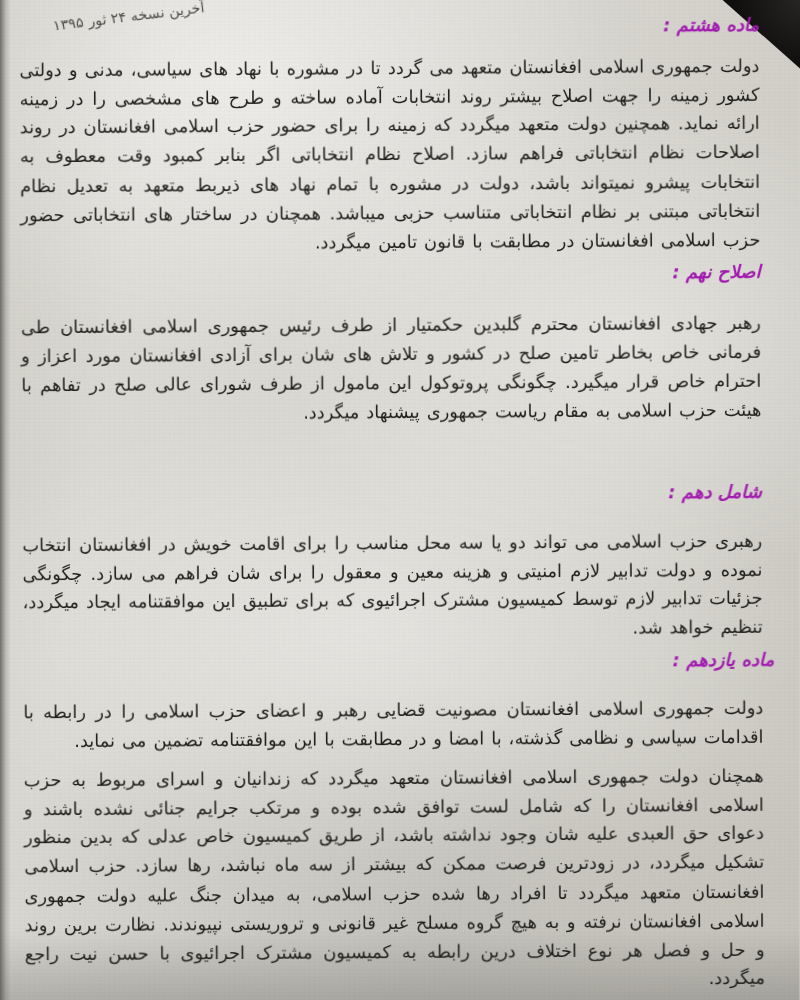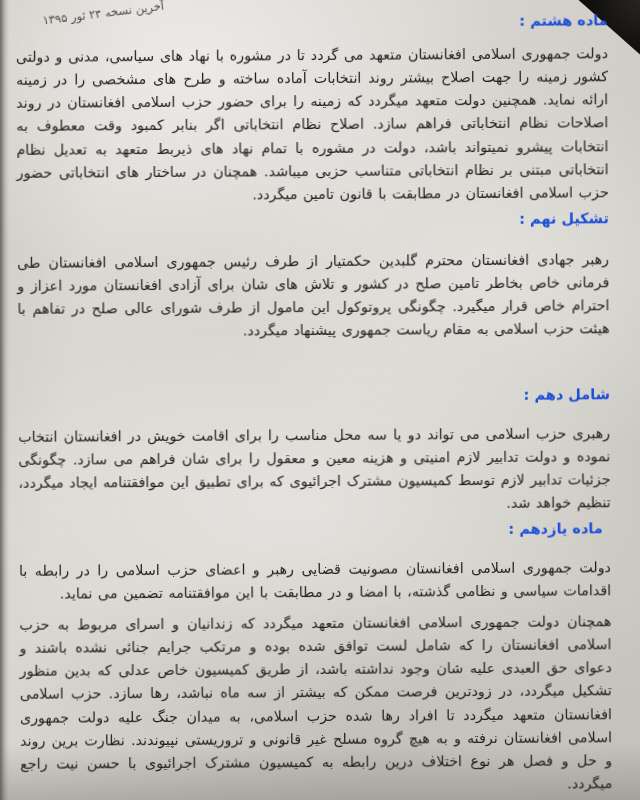--- a/index.html
+++ b/index.html
@@ -95,45 +95,46 @@
     inset: 0;
     padding: 6px 30px 10px 22px;
     box-sizing: border-box;
     color: #1d1b19;
   }
 
   .article-heading {
     font-size: 14.5px;
     font-weight: bold;
     text-align: right;
-    color: #1d4ed8;
+    color: #a21caf;
     letter-spacing: 0;
     margin: 0;
     filter: blur(.18px);
+    font-style: italic;
   }
   .article-body {
     font-size: 14.3px;
     line-height: 1.62;
     text-align: justify;
     text-align-last: right;
     color: #201e1b;
     margin: 0;
     filter: blur(.2px);
     word-spacing: 1px;
   }
 
   
   .blk { position: absolute; }
   #heading-8   { top: 14px;  right: 30px; }
   #body-8      { top: 44px;  right: 30px; left: 18px; }
   #heading-9   { top: 212px; right: 30px; }
   #body-9      { top: 250px; right: 30px; left: 18px; }
   #heading-10  { top: 388px; right: 30px; }
   #body-10     { top: 424px; right: 30px; left: 18px; }
-  #heading-11  { top: 522px; right: 38px; }
+  #heading-11  { top: 522px; right: 21px; }
   #body-11     { top: 558px; right: 30px; left: 18px; }
   #body-11b    { top: 612px; right: 30px; left: 18px; }
 
   
   #content-skew {
     position: absolute;
     inset: 0;
     transform: rotate(-0.35deg);
     transform-origin: 50% 50%;
   }
@@ -150,21 +151,21 @@
   <div id="corner-void"></div>
 
   <div id="handwritten-note">آخرین نسخه ۲۴ ثور ۱۳۹۵</div>
 
   <div id="content-skew">
     <div id="content">
 
       <h2 class="article-heading blk" id="heading-8">ماده هشتم :</h2>
       <p class="article-body blk" id="body-8">دولت  جمهوری اسلامی افغانستان متعهد می گردد تا در مشوره با نهاد های سیاسی، مدنی و دولتی کشور زمینه را جهت اصلاح بیشتر روند انتخابات آماده ساخته و طرح های مشخصی را در زمینه ارائه نماید. همچنین دولت متعهد میگردد که زمینه را برای حضور حزب اسلامی افغانستان در روند اصلاحات نظام انتخاباتی فراهم سازد. اصلاح نظام انتخاباتی اگر بنابر کمبود وقت معطوف به انتخابات پیشرو نمیتواند باشد، دولت در مشوره با تمام نهاد های ذیربط متعهد به تعدیل نظام انتخاباتی مبتنی بر نظام انتخاباتی متناسب حزبی میباشد.  همچنان در ساختار های انتخاباتی حضور حزب اسلامی افغانستان در مطابقت با قانون تامین میگردد.</p>
 
-      <h2 class="article-heading blk" id="heading-9">تشکیل نهم :</h2>
+      <h2 class="article-heading blk" id="heading-9">اصلاح نهم :</h2>
       <p class="article-body blk" id="body-9">رهبر جهادی افغانستان محترم گلبدین حکمتیار از طرف رئیس جمهوری اسلامی افغانستان طی فرمانی خاص بخاطر تامین صلح در کشور و تلاش های شان برای آزادی افغانستان مورد اعزاز و احترام خاص قرار میگیرد. چگونگی پروتوکول این مامول از طرف شورای عالی صلح در تفاهم با هیئت حزب اسلامی به مقام ریاست جمهوری پیشنهاد میگردد.</p>
 
       <h2 class="article-heading blk" id="heading-10">شامل دهم :</h2>
       <p class="article-body blk" id="body-10">رهبری حزب اسلامی می تواند دو یا سه محل مناسب را برای اقامت خویش در افغانستان انتخاب نموده و دولت تدابیر لازم امنیتی و هزینه معین و معقول را برای شان فراهم می سازد. چگونگی جزئیات تدابیر لازم توسط کمیسیون مشترک اجرائیوی که برای تطبیق این موافقتنامه ایجاد میگردد، تنظیم خواهد شد.</p>
 
       <h2 class="article-heading blk" id="heading-11">ماده یازدهم :</h2>
       <p class="article-body blk" id="body-11">دولت جمهوری اسلامی افغانستان مصونیت قضایی رهبر و اعضای حزب اسلامی را در رابطه با اقدامات سیاسی و نظامی گذشته، با امضا و در مطابقت با این موافقتنامه تضمین می نماید.</p>
       <p class="article-body blk" id="body-11b">همچنان دولت جمهوری اسلامی افغانستان متعهد میگردد که زندانیان و اسرای مربوط به حزب اسلامی افغانستان را که شامل لست توافق شده بوده و مرتکب جرایم جنائی نشده باشند و دعوای حق العبدی علیه شان وجود نداشته باشد، از طریق کمیسیون خاص عدلی که بدین منظور تشکیل میگردد، در زودترین فرصت ممکن که بیشتر از سه ماه نباشد، رها سازد. حزب اسلامی افغانستان متعهد میگردد تا افراد رها شده حزب اسلامی، به میدان جنگ علیه دولت جمهوری اسلامی افغانستان نرفته و به هیچ گروه مسلح غیر قانونی و تروریستی نپیوندند. نظارت برین روند و حل و فصل هر نوع اختلاف درین رابطه به کمیسیون مشترک اجرائیوی با حسن نیت راجع میگردد.</p>
 
     </div>

